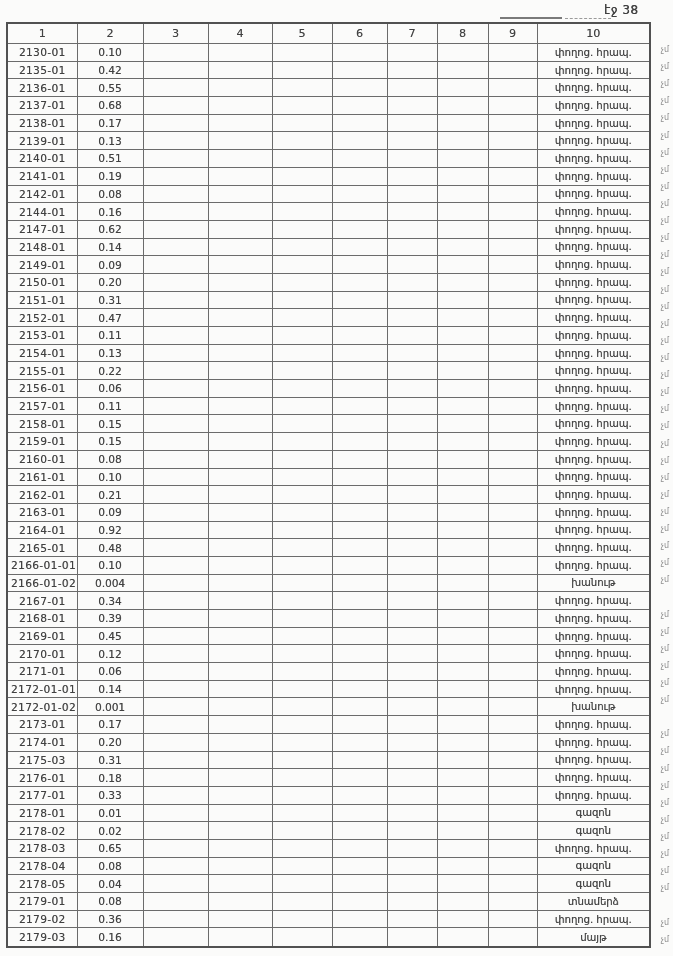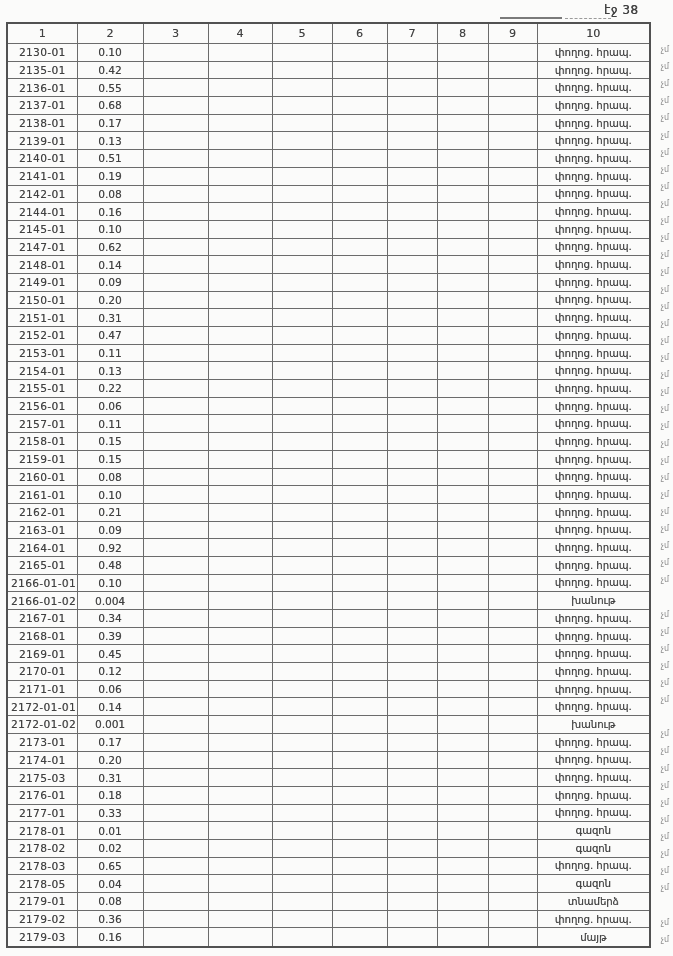--- a/index.html
+++ b/index.html
@@ -194,32 +194,20 @@
           <td class=""></td>
           <td class=""></td>
           <td class=""></td>
           <td class=""></td>
           <td class=""></td>
           <td class=""></td>
           <td class=""></td>
           <td class="use">փողոց. հրապ.</td>
         </tr>
         <tr>
-          <td class="code">2145-01</td>
-          <td class="val">0.10</td>
-          <td class=""></td>
-          <td class=""></td>
-          <td class=""></td>
-          <td class=""></td>
-          <td class=""></td>
-          <td class=""></td>
-          <td class=""></td>
-          <td class="use">փողոց. հրապ.</td>
-        </tr>
-        <tr>
           <td class="code">2147-01</td>
           <td class="val">0.62</td>
           <td class=""></td>
           <td class=""></td>
           <td class=""></td>
           <td class=""></td>
           <td class=""></td>
           <td class=""></td>
           <td class=""></td>
           <td class="use">փողոց. հրապ.</td>
@@ -636,20 +624,32 @@
           <td class="code">2178-03</td>
           <td class="val">0.65</td>
           <td class=""></td>
           <td class=""></td>
           <td class=""></td>
           <td class=""></td>
           <td class=""></td>
           <td class=""></td>
           <td class=""></td>
           <td class="use">փողոց. հրապ.</td>
+        </tr>
+        <tr>
+          <td class="code">2178-04</td>
+          <td class="val">0.08</td>
+          <td class=""></td>
+          <td class=""></td>
+          <td class=""></td>
+          <td class=""></td>
+          <td class=""></td>
+          <td class=""></td>
+          <td class=""></td>
+          <td class="use">գազոն</td>
         </tr>
         <tr>
           <td class="code">2178-05</td>
           <td class="val">0.04</td>
           <td class=""></td>
           <td class=""></td>
           <td class=""></td>
           <td class=""></td>
           <td class=""></td>
           <td class=""></td>

